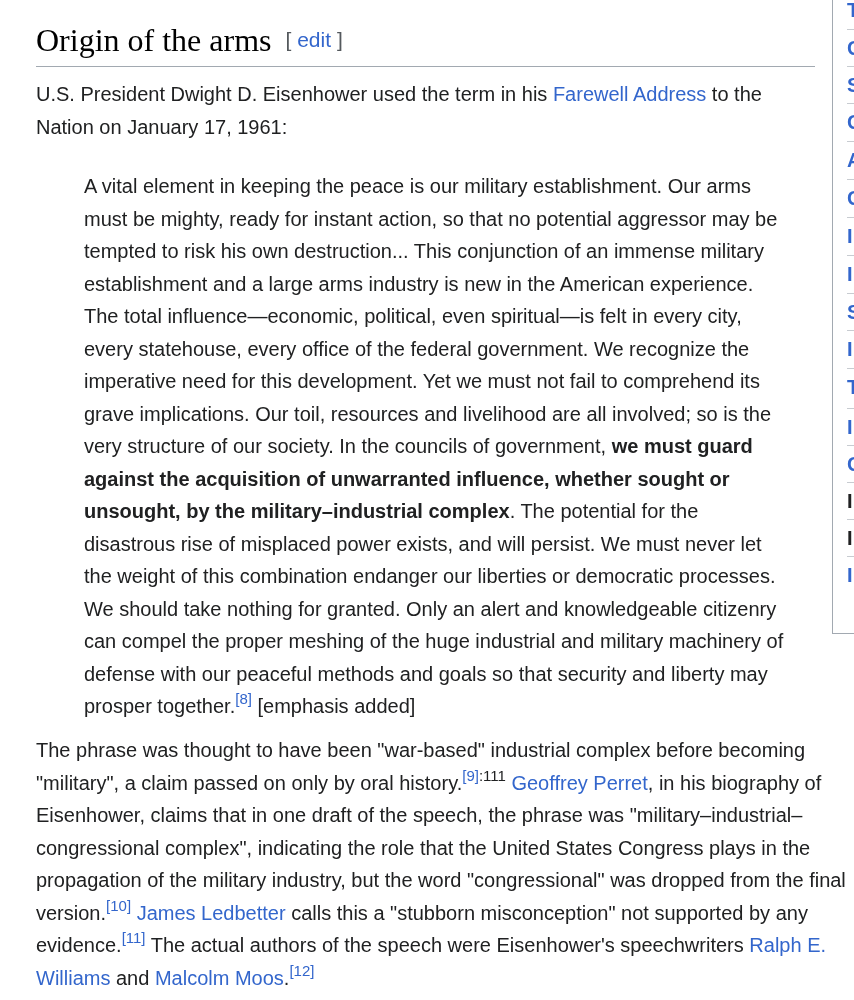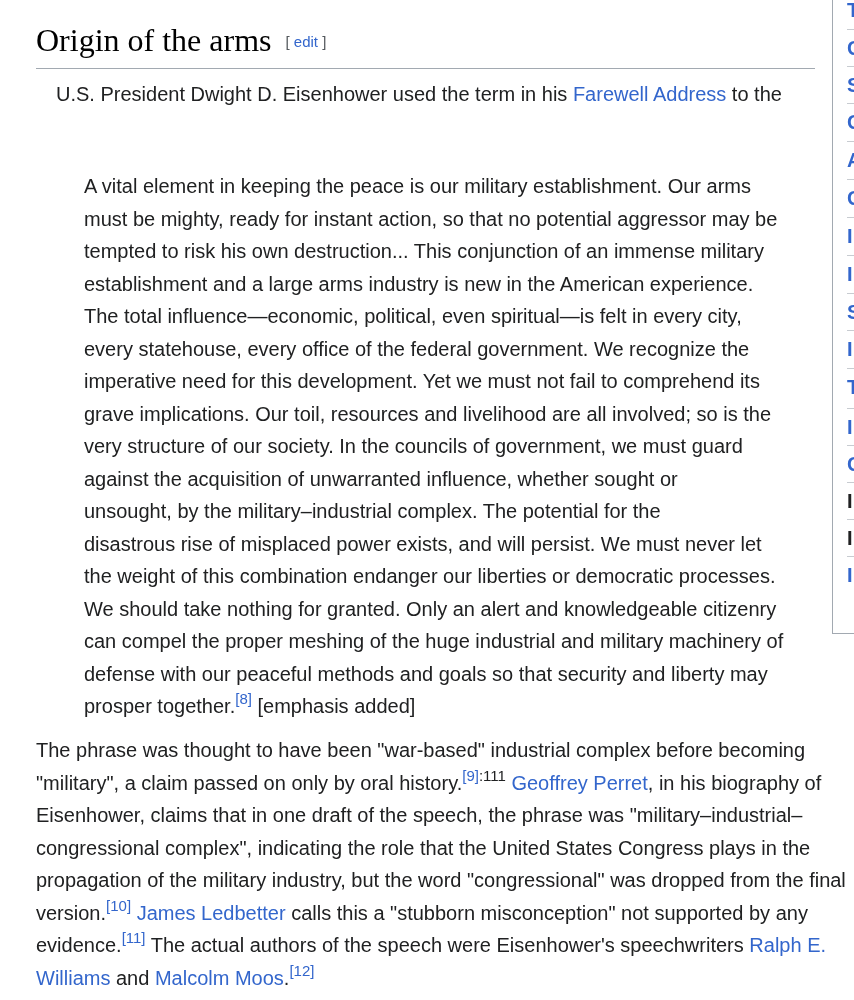--- a/index.html
+++ b/index.html
@@ -2,45 +2,45 @@
 <html><head>
 <meta charset="utf-8">
 <style>
   html, body { margin: 0; padding: 0; background: #ffffff; }
   body { width: 854px; height: 1000px; overflow: hidden; position: relative;
          font-family: "Liberation Sans", sans-serif; color: #202122; }
   h2 { position: absolute; left: 36px; top: 20px; margin: 0; width: 779px;
        font-family: "Liberation Serif", "DejaVu Serif", serif; font-weight: normal;
        font-size: 32px; line-height: 40px; color: #000;
        border-bottom: 1px solid #a2a9b1; padding-bottom: 6px; white-space: nowrap; }
-  .edit { font-family: "Liberation Sans", sans-serif; font-size: 15px; color: #54595d;
+  .edit { font-family: "Liberation Sans", sans-serif; font-size: 21px; color: #54595d;
           margin-left: 14px; vertical-align: 4px; }
   .edit a { color: #3366cc; text-decoration: none; }
   .para { position: absolute; left: 36px; font-size: 20px; line-height: 32.5px;
           white-space: nowrap; margin: 0; }
   .quote { position: absolute; left: 76px; top: 162px; font-size: 20px; line-height: 32.5px;
            white-space: nowrap; margin: 8px; }
   a.link { color: #3366cc; text-decoration: none; }
   sup { font-size: 15px; line-height: 0; vertical-align: 9px; }
   sup a { color: #3366cc; text-decoration: none; }
-  b { font-weight: normal; }
+  b { font-weight: bold; }
   .toc { position: absolute; left: 832px; top: -2px; width: 40px; height: 635px;
          border-left: 1px solid #a2a9b1; border-bottom: 1px solid #a2a9b1; background: #fff; }
   .toc-item { position: absolute; left: 14px; width: 30px; height: 37px;
               border-top: 1px solid #c8ccd1; font-weight: bold; font-size: 20px;
               color: #3366cc; line-height: 37px; overflow: hidden; }
   .toc-item.first { border-top: none; }
   .toc-item.dark { color: #202122; }
 </style>
 </head>
 <body>
 
 <h2><span>Origin of the arms</span><span class="edit"><span>[</span> <a href="#">edit</a> <span>]</span></span></h2>
 
-<p class="para" style="top:78px;margin-left:20px;"><span>U.S. President Dwight D. Eisenhower used the term in his </span><a class="link" href="#">Farewell Address</a><span> to the</span><br></p>
+<p class="para" style="top:78px;"><span>U.S. President Dwight D. Eisenhower used the term in his </span><a class="link" href="#">Farewell Address</a><span> to the</span><br><span>Nation on January 17, 1961:</span></p>
 
 <blockquote class="quote"><span>A vital element in keeping the peace is our military establishment. Our arms</span><br><span>must be mighty, ready for instant action, so that no potential aggressor may be</span><br><span>tempted to risk his own destruction... This conjunction of an immense military</span><br><span>establishment and a large arms industry is new in the American experience.</span><br><span>The total influence—economic, political, even spiritual—is felt in every city,</span><br><span>every statehouse, every office of the federal government. We recognize the</span><br><span>imperative need for this development. Yet we must not fail to comprehend its</span><br><span>grave implications. Our toil, resources and livelihood are all involved; so is the</span><br><span>very structure of our society. In the councils of government, </span><b>we must guard</b><br><b>against the acquisition of unwarranted influence, whether sought or</b><br><b>unsought, by the military–industrial complex</b><span>. The potential for the</span><br><span>disastrous rise of misplaced power exists, and will persist. We must never let</span><br><span>the weight of this combination endanger our liberties or democratic processes.</span><br><span>We should take nothing for granted. Only an alert and knowledgeable citizenry</span><br><span>can compel the proper meshing of the huge industrial and military machinery of</span><br><span>defense with our peaceful methods and goals so that security and liberty may</span><br><span>prosper together.</span><sup><a href="#">[8]</a></sup><span> [emphasis added]</span></blockquote>
 
 <p class="para" style="top:734px;"><span>The phrase was thought to have been "war-based" industrial complex before becoming</span><br><span>"military", a claim passed on only by oral history.</span><sup><a href="#">[9]</a><span>:111</span></sup><span> </span><a class="link" href="#">Geoffrey Perret</a><span>, in his biography of</span><br><span>Eisenhower, claims that in one draft of the speech, the phrase was "military–industrial–</span><br><span>congressional complex", indicating the role that the United States Congress plays in the</span><br><span>propagation of the military industry, but the word "congressional" was dropped from the final</span><br><span>version.</span><sup><a href="#">[10]</a></sup><span> </span><a class="link" href="#">James Ledbetter</a><span> calls this a "stubborn misconception" not supported by any</span><br><span>evidence.</span><sup><a href="#">[11]</a></sup><span> The actual authors of the speech were Eisenhower's speechwriters </span><a class="link" href="#">Ralph E.</a><br><a class="link" href="#">Williams</a><span> and </span><a class="link" href="#">Malcolm Moos</a><span>.</span><sup><a href="#">[12]</a></sup></p>
 
 <nav class="toc">
   <div class="toc-item first" style="top:-6px;">T</div>
   <div class="toc-item" style="top:31px;">C</div>
   <div class="toc-item" style="top:68px;">S</div>
   <div class="toc-item" style="top:105px;">C</div>

